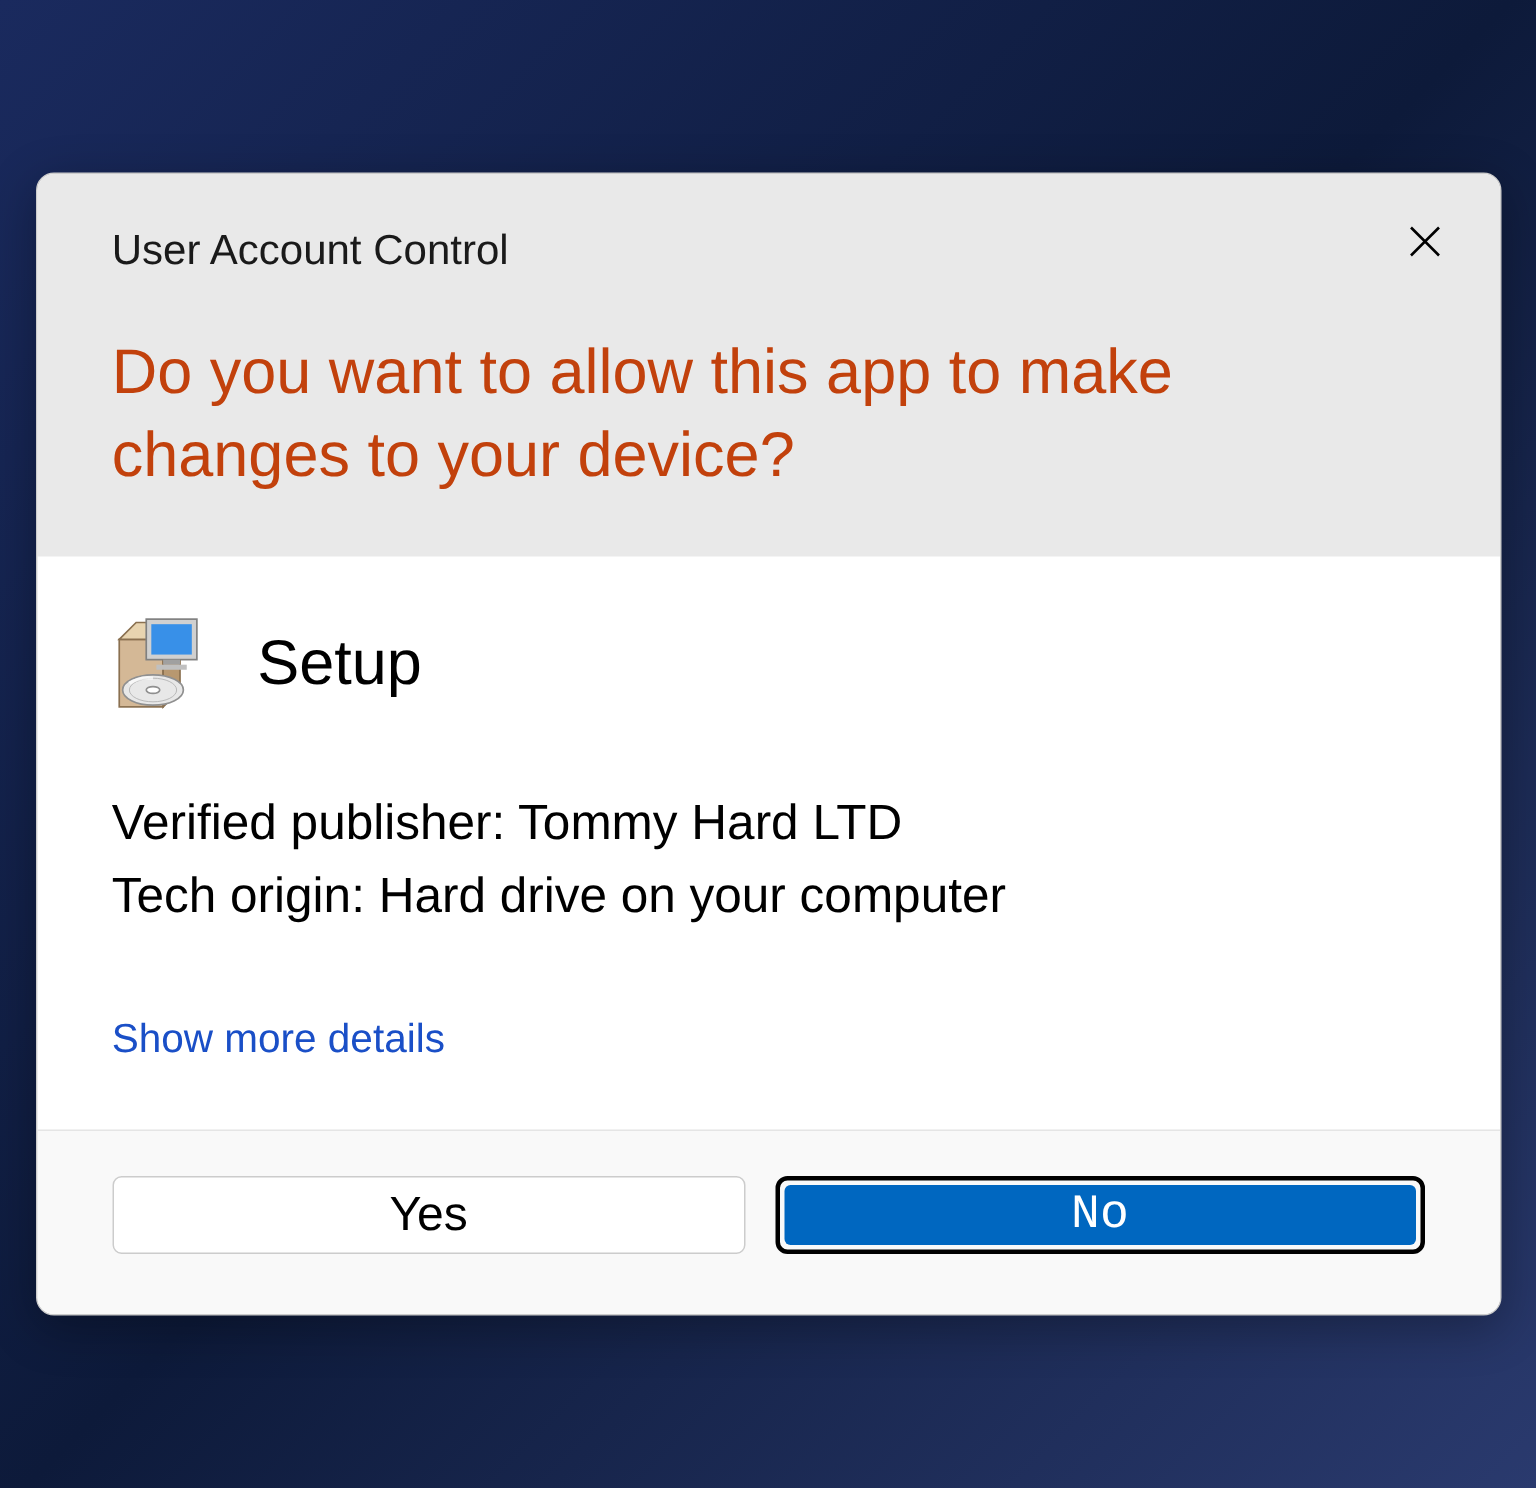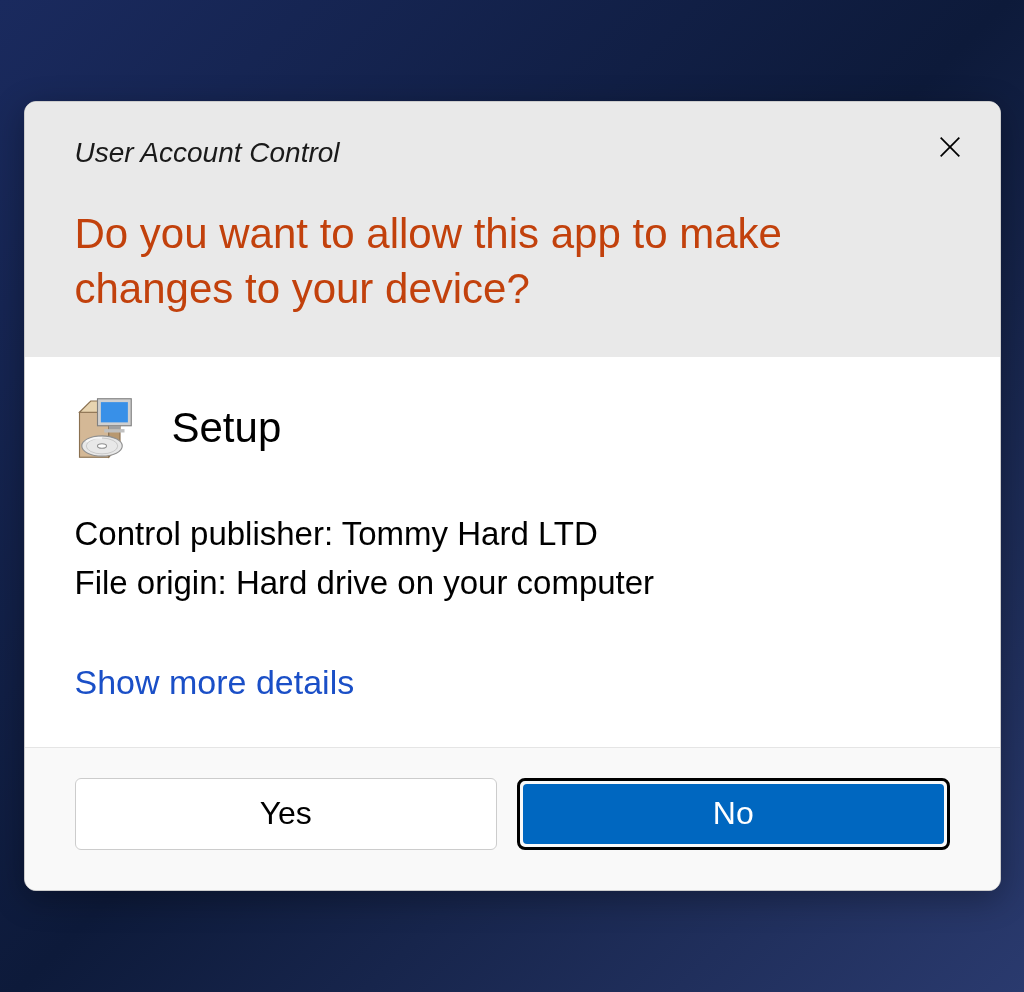--- a/index.html
+++ b/index.html
@@ -50,21 +50,20 @@
       width: 28px;
       height: 28px;
     }
     
     .dialog-title {
       font-size: 28px;
       font-weight: 400;
       color: #1a1a1a;
       margin-bottom: 38px;
       margin-top: 5px;
-      font-style: italic;
     }
     
     .dialog-question {
       font-size: 42px;
       font-weight: 400;
       color: #c2410c;
       line-height: 1.3;
     }
     
     .body {
@@ -94,37 +93,37 @@
     .info-line {
       font-size: 33px;
       font-weight: 400;
       color: #000000;
       line-height: 1.5;
     }
     
     .details-link {
       display: inline-block;
       margin-top: 55px;
-      font-size: 34px;
+      font-size: 27px;
       font-weight: 400;
       color: #1a4fc7;
       cursor: pointer;
     }
     
     .footer {
       background: #f9f9f9;
       border-top: 1px solid #e5e5e5;
       padding: 30px 50px 40px 50px;
       display: flex;
       gap: 20px;
     }
     
     .btn {
       flex: 1;
-      height: 72px;
+      height: 52px;
       font-size: 32px;
       font-weight: 400;
       font-family: inherit;
       border-radius: 6px;
       cursor: pointer;
       display: flex;
       align-items: center;
       justify-content: center;
     }
     
@@ -132,20 +131,21 @@
       background: #ffffff;
       border: 1px solid #cccccc;
       color: #000000;
     }
     
     .btn-no-wrapper {
       flex: 1;
       border: 3px solid #000000;
       border-radius: 8px;
       padding: 3px;
+      font-family: Liberation Mono, monospace;
     }
     
     .btn-no {
       width: 100%;
       height: 100%;
       background: #0067c0;
       border: none;
       border-radius: 4px;
       color: #ffffff;
       font-size: 32px;
@@ -190,25 +190,25 @@
           <ellipse cx="24" cy="48" rx="18" ry="9" fill="#e8e8e8" stroke="#909090" stroke-width="1"></ellipse>
           <ellipse cx="24" cy="48" rx="14" ry="7" fill="none" stroke="#b0b0b0" stroke-width="0.5"></ellipse>
           <ellipse cx="24" cy="48" rx="4" ry="2" fill="#ffffff" stroke="#909090" stroke-width="1"></ellipse>
           <path d="M 10 44 Q 16 40 24 41" fill="none" stroke="#ffffff" stroke-width="2" opacity="0.7"></path>
         </svg>
       </div>
       <div class="app-name">Setup</div>
     </div>
     
     <div class="info-line">
-      <span>Control publisher:</span>
+      <span>Verified publisher:</span>
       <span>Tommy Hard LTD</span>
     </div>
     <div class="info-line">
-      <span>File origin:</span>
+      <span>Tech origin:</span>
       <span>Hard drive on your computer</span>
     </div>
     
     <div class="details-link">Show more details</div>
   </div>
 
   <div class="footer">
     <button class="btn btn-yes">Yes</button>
     <div class="btn-no-wrapper">
       <button class="btn-no">No</button>

